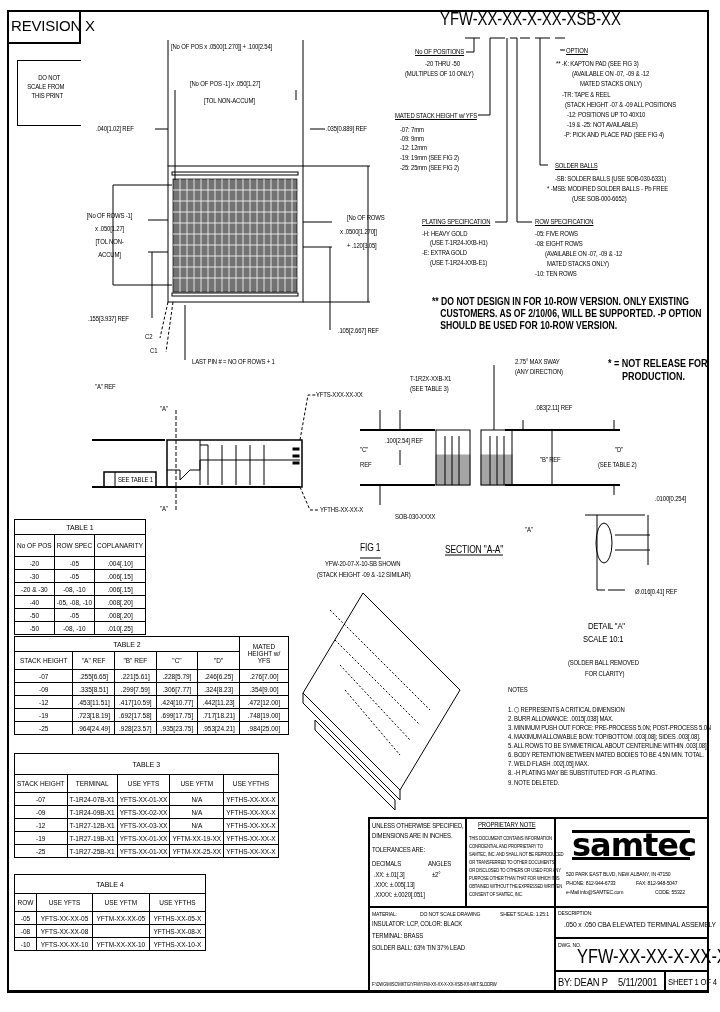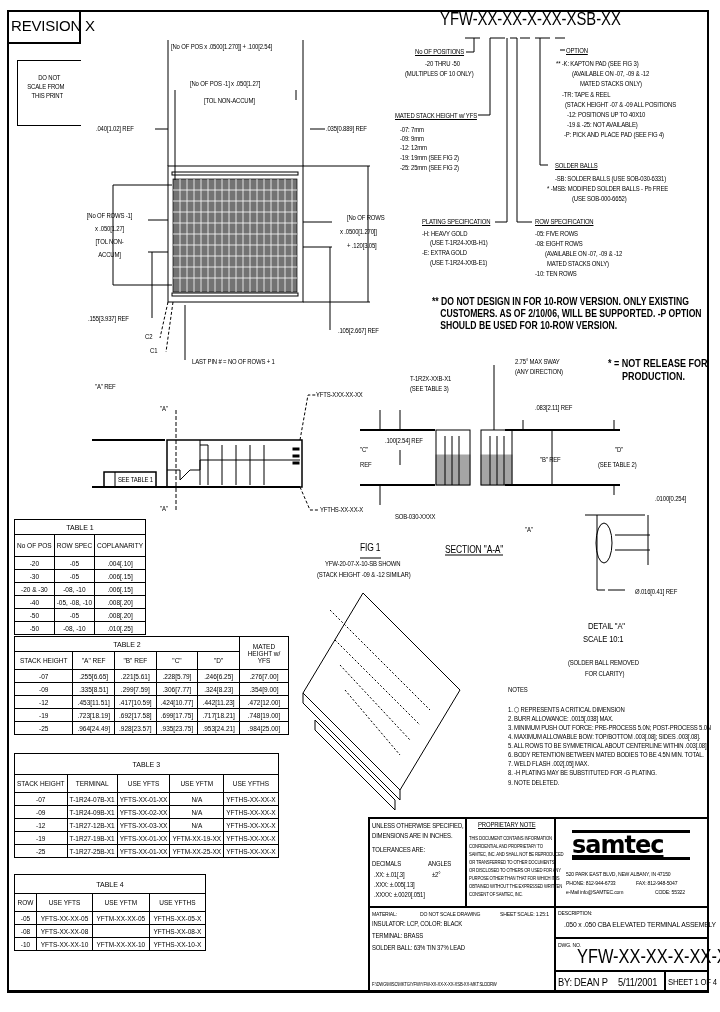--- a/index.html
+++ b/index.html
@@ -10,21 +10,21 @@
   .u{text-decoration:underline;}
   .rev{position:absolute;left:7px;top:10px;width:74px;height:34px;border-right:2px solid #000;border-bottom:2px solid #000;box-sizing:border-box;font-size:15px;line-height:32px;padding-left:4px;transform:none;}
   .noscale{position:absolute;left:17px;top:60px;width:64px;height:66px;border:1.5px solid #000;border-right:none;box-sizing:border-box;}
   table.tb{position:absolute;border-collapse:collapse;font-size:6.5px;}
   table.tb td,table.tb th{border:1px solid #000;padding:0 2px;height:12px;text-align:center;font-weight:normal;white-space:nowrap;}
   table.tb th.title{font-size:7px;height:14px;}
   .warn{position:absolute;left:432px;top:295px;font-size:10.5px;font-weight:bold;line-height:12px;white-space:nowrap;transform:scaleX(0.82);transform-origin:left top;}
   .nrp{position:absolute;left:608px;top:357px;font-size:11px;font-weight:bold;line-height:13px;white-space:nowrap;transform:scaleX(0.82);transform-origin:left top;}
   .tbcell{position:absolute;border:1px solid #000;box-sizing:border-box;}
   .logo{position:absolute;left:572px;top:826px;width:118px;height:38px;}
-  .logotext{font-family:"DejaVu Sans",sans-serif;font-weight:bold;font-size:24px;letter-spacing:-1px;line-height:38px;text-align:left;text-decoration:underline;}
+  .logotext{font-family:"DejaVu Sans",sans-serif;font-weight:bold;font-size:32px;letter-spacing:-1px;line-height:38px;text-align:right;}
   .pn{font-size:20px;transform:scaleX(0.78);transform-origin:left top;position:absolute;white-space:nowrap;}
   svg{position:absolute;left:0;top:0;}
 </style>
 </head>
 <body>
 
 <div class="frame"></div>
 <div class="rev t" style="transform:none;font-size:15px;">REVISION X</div>
 
 <div class="noscale"></div>

